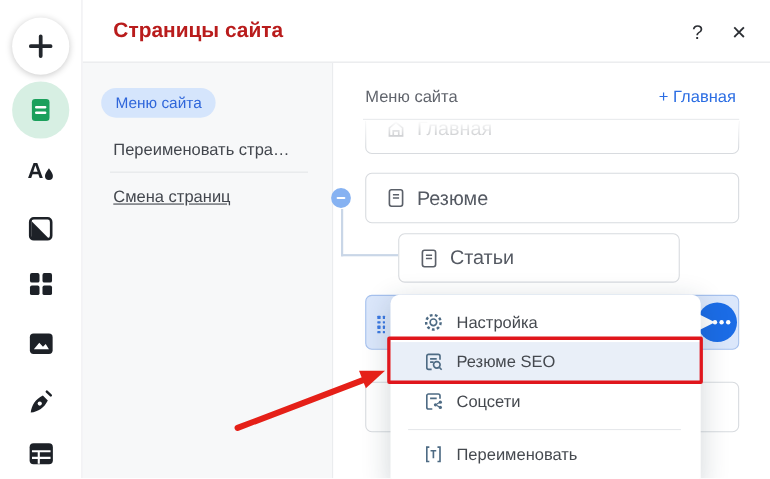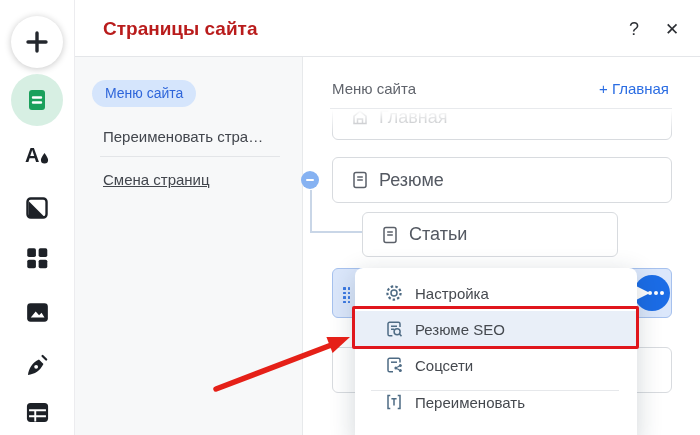--- a/index.html
+++ b/index.html
@@ -78,21 +78,21 @@
   .menu { position:absolute; left:355px; top:268px; width:282px; height:175px; background:#fff;
           border-radius:8px; box-shadow:0 6px 26px rgba(25,48,66,.20); z-index:20; }
   .menu-item { position:absolute; left:0; width:100%; height:36px; display:flex; align-items:center;
                padding-left:29px; cursor:pointer; }
   .menu-item .m-ico { width:20px; height:20px; color:#4e6b84; margin-right:11px; flex:0 0 auto; }
   .menu-item .m-label { font-size:15px; color:#45494f; }
   .mi-1 { top:7px;align-items:center; }
   .mi-2 { top:43px; background:#e9eff8; }
   .mi-3 { top:79px; }
   .menu-div { position:absolute; left:16px; right:18px; top:122px; height:1px; background:#e6e8eb; }
-  .mi-4 { top:116px; }
+  .mi-4 { top:127px; }
 
   
   .red-box { position:absolute; left:352px; top:306px; width:287px; height:43px;
              border:3px solid #e0161c; border-radius:2px; z-index:25; pointer-events:none; }
   .arrow-svg { position:absolute; left:200px; top:328px; width:160px; height:70px; z-index:30;
                pointer-events:none; }
 </style>
 </head>
 <body>
 

